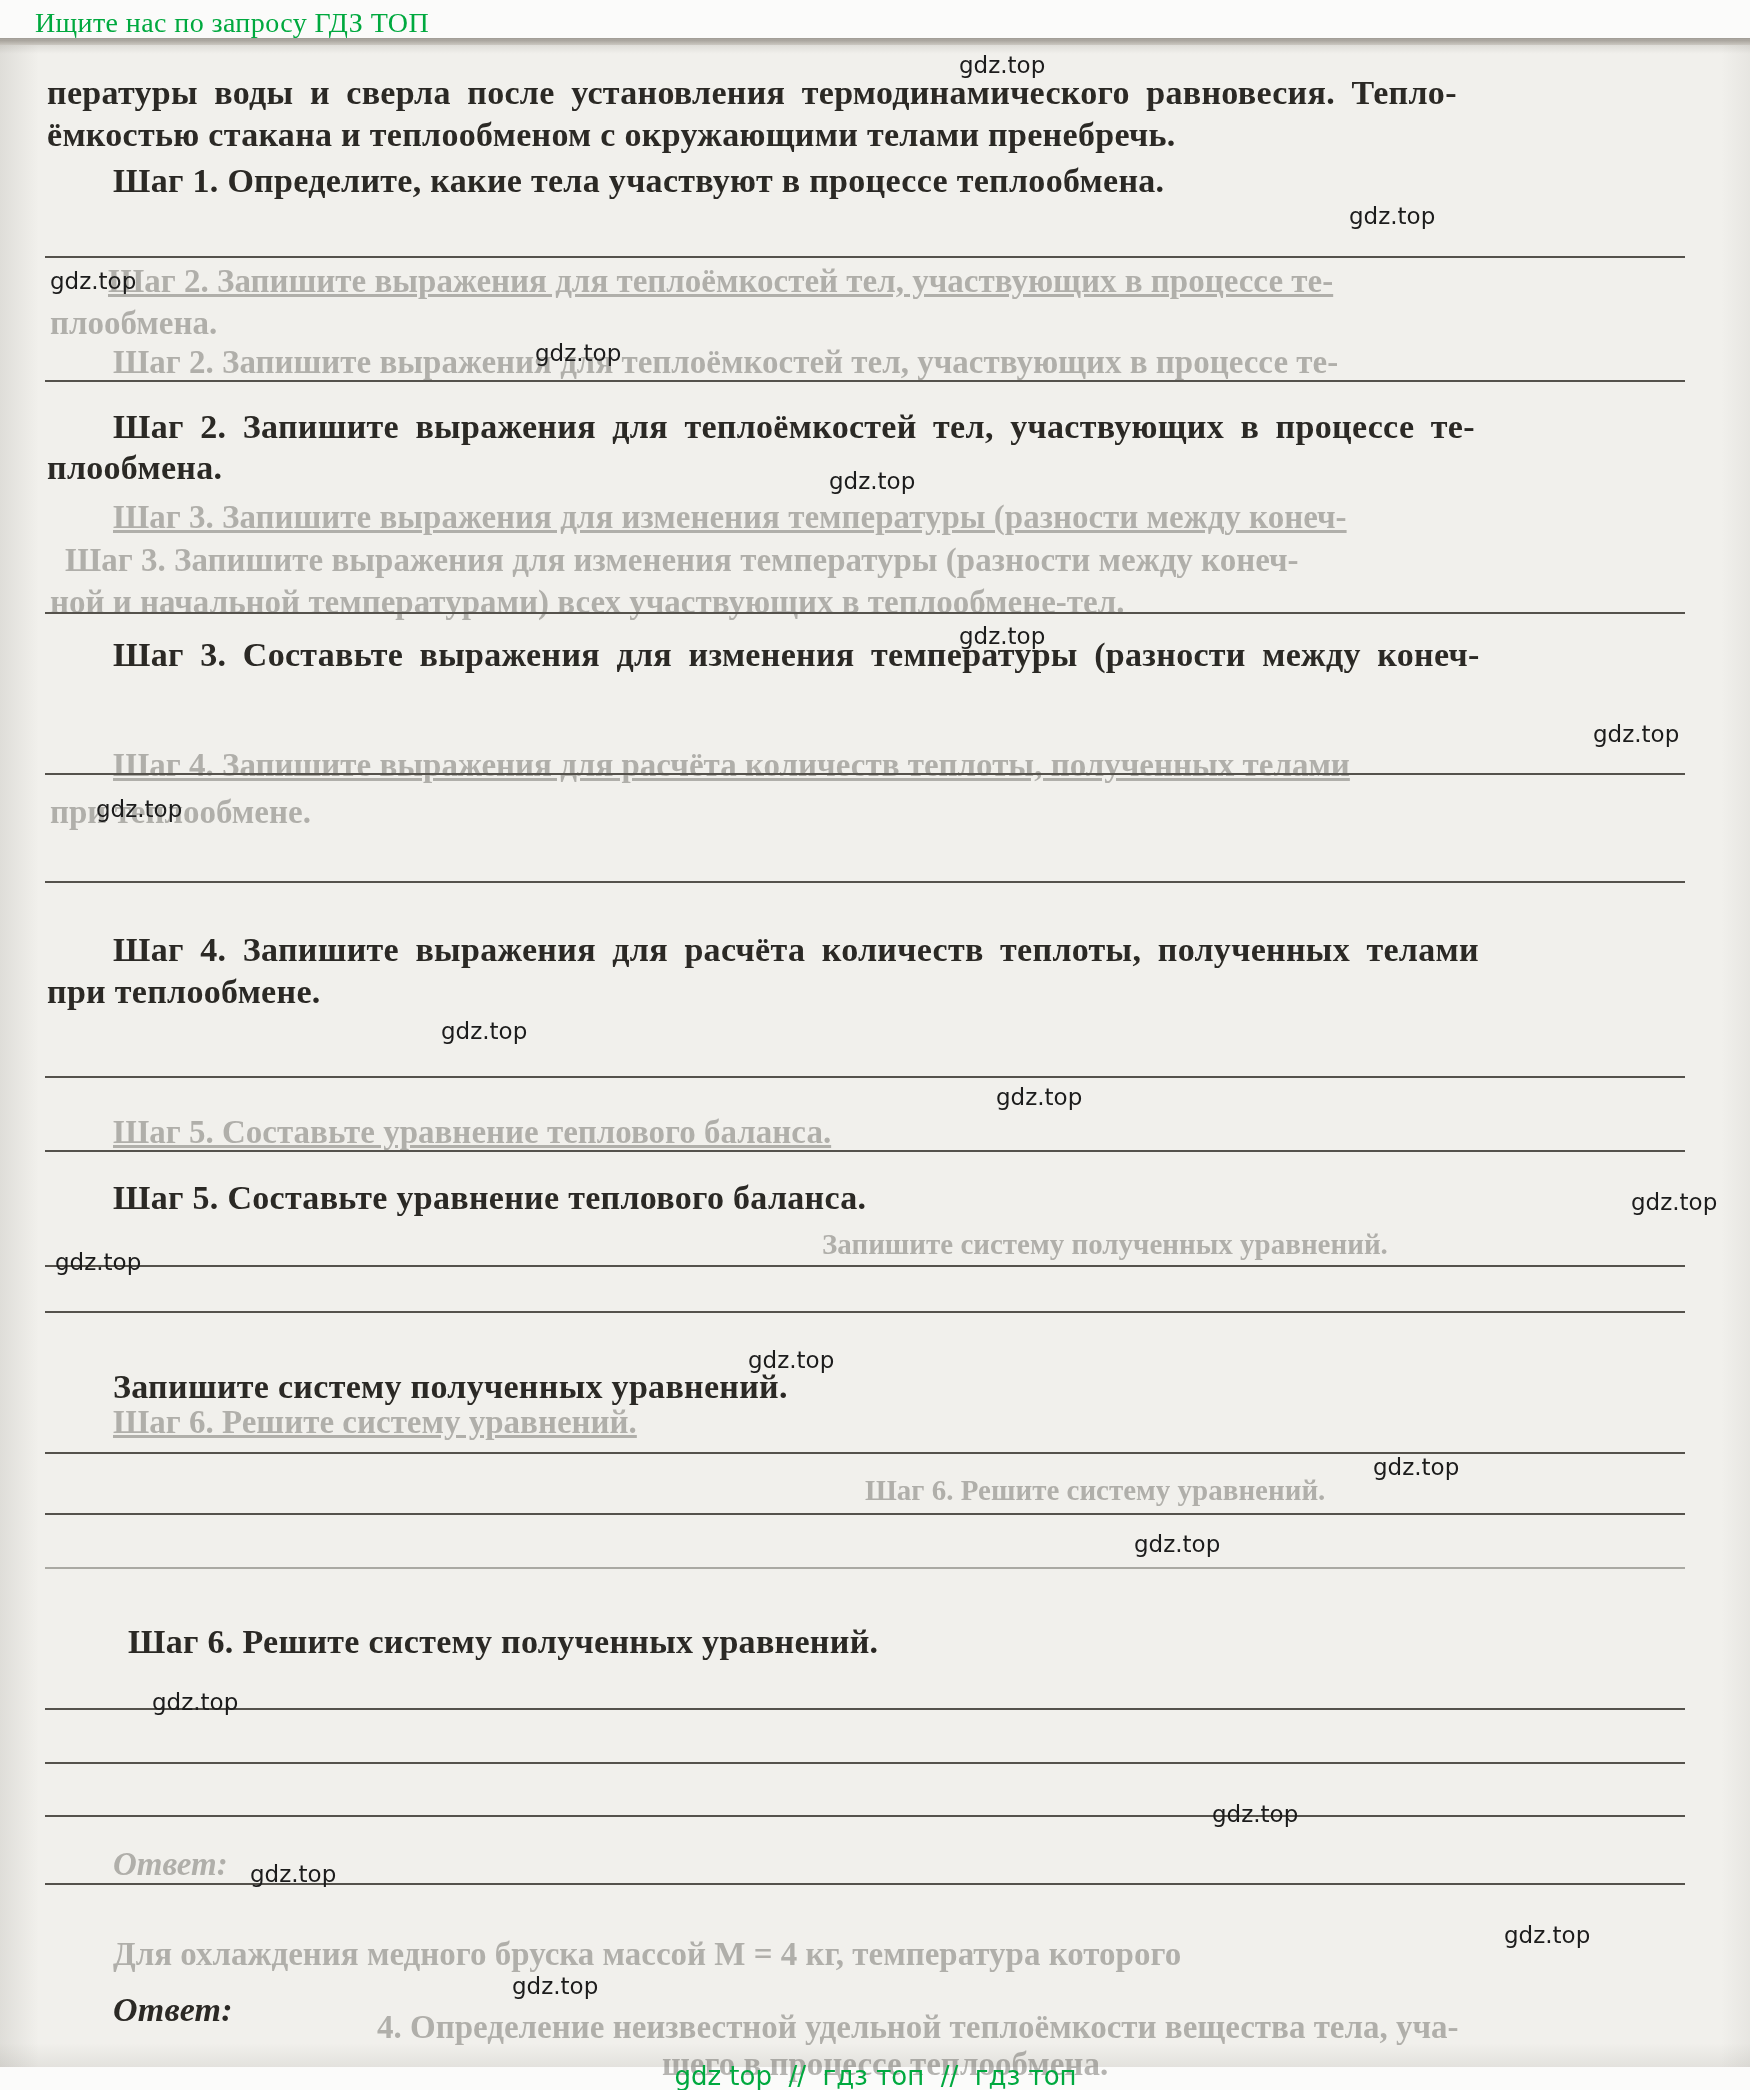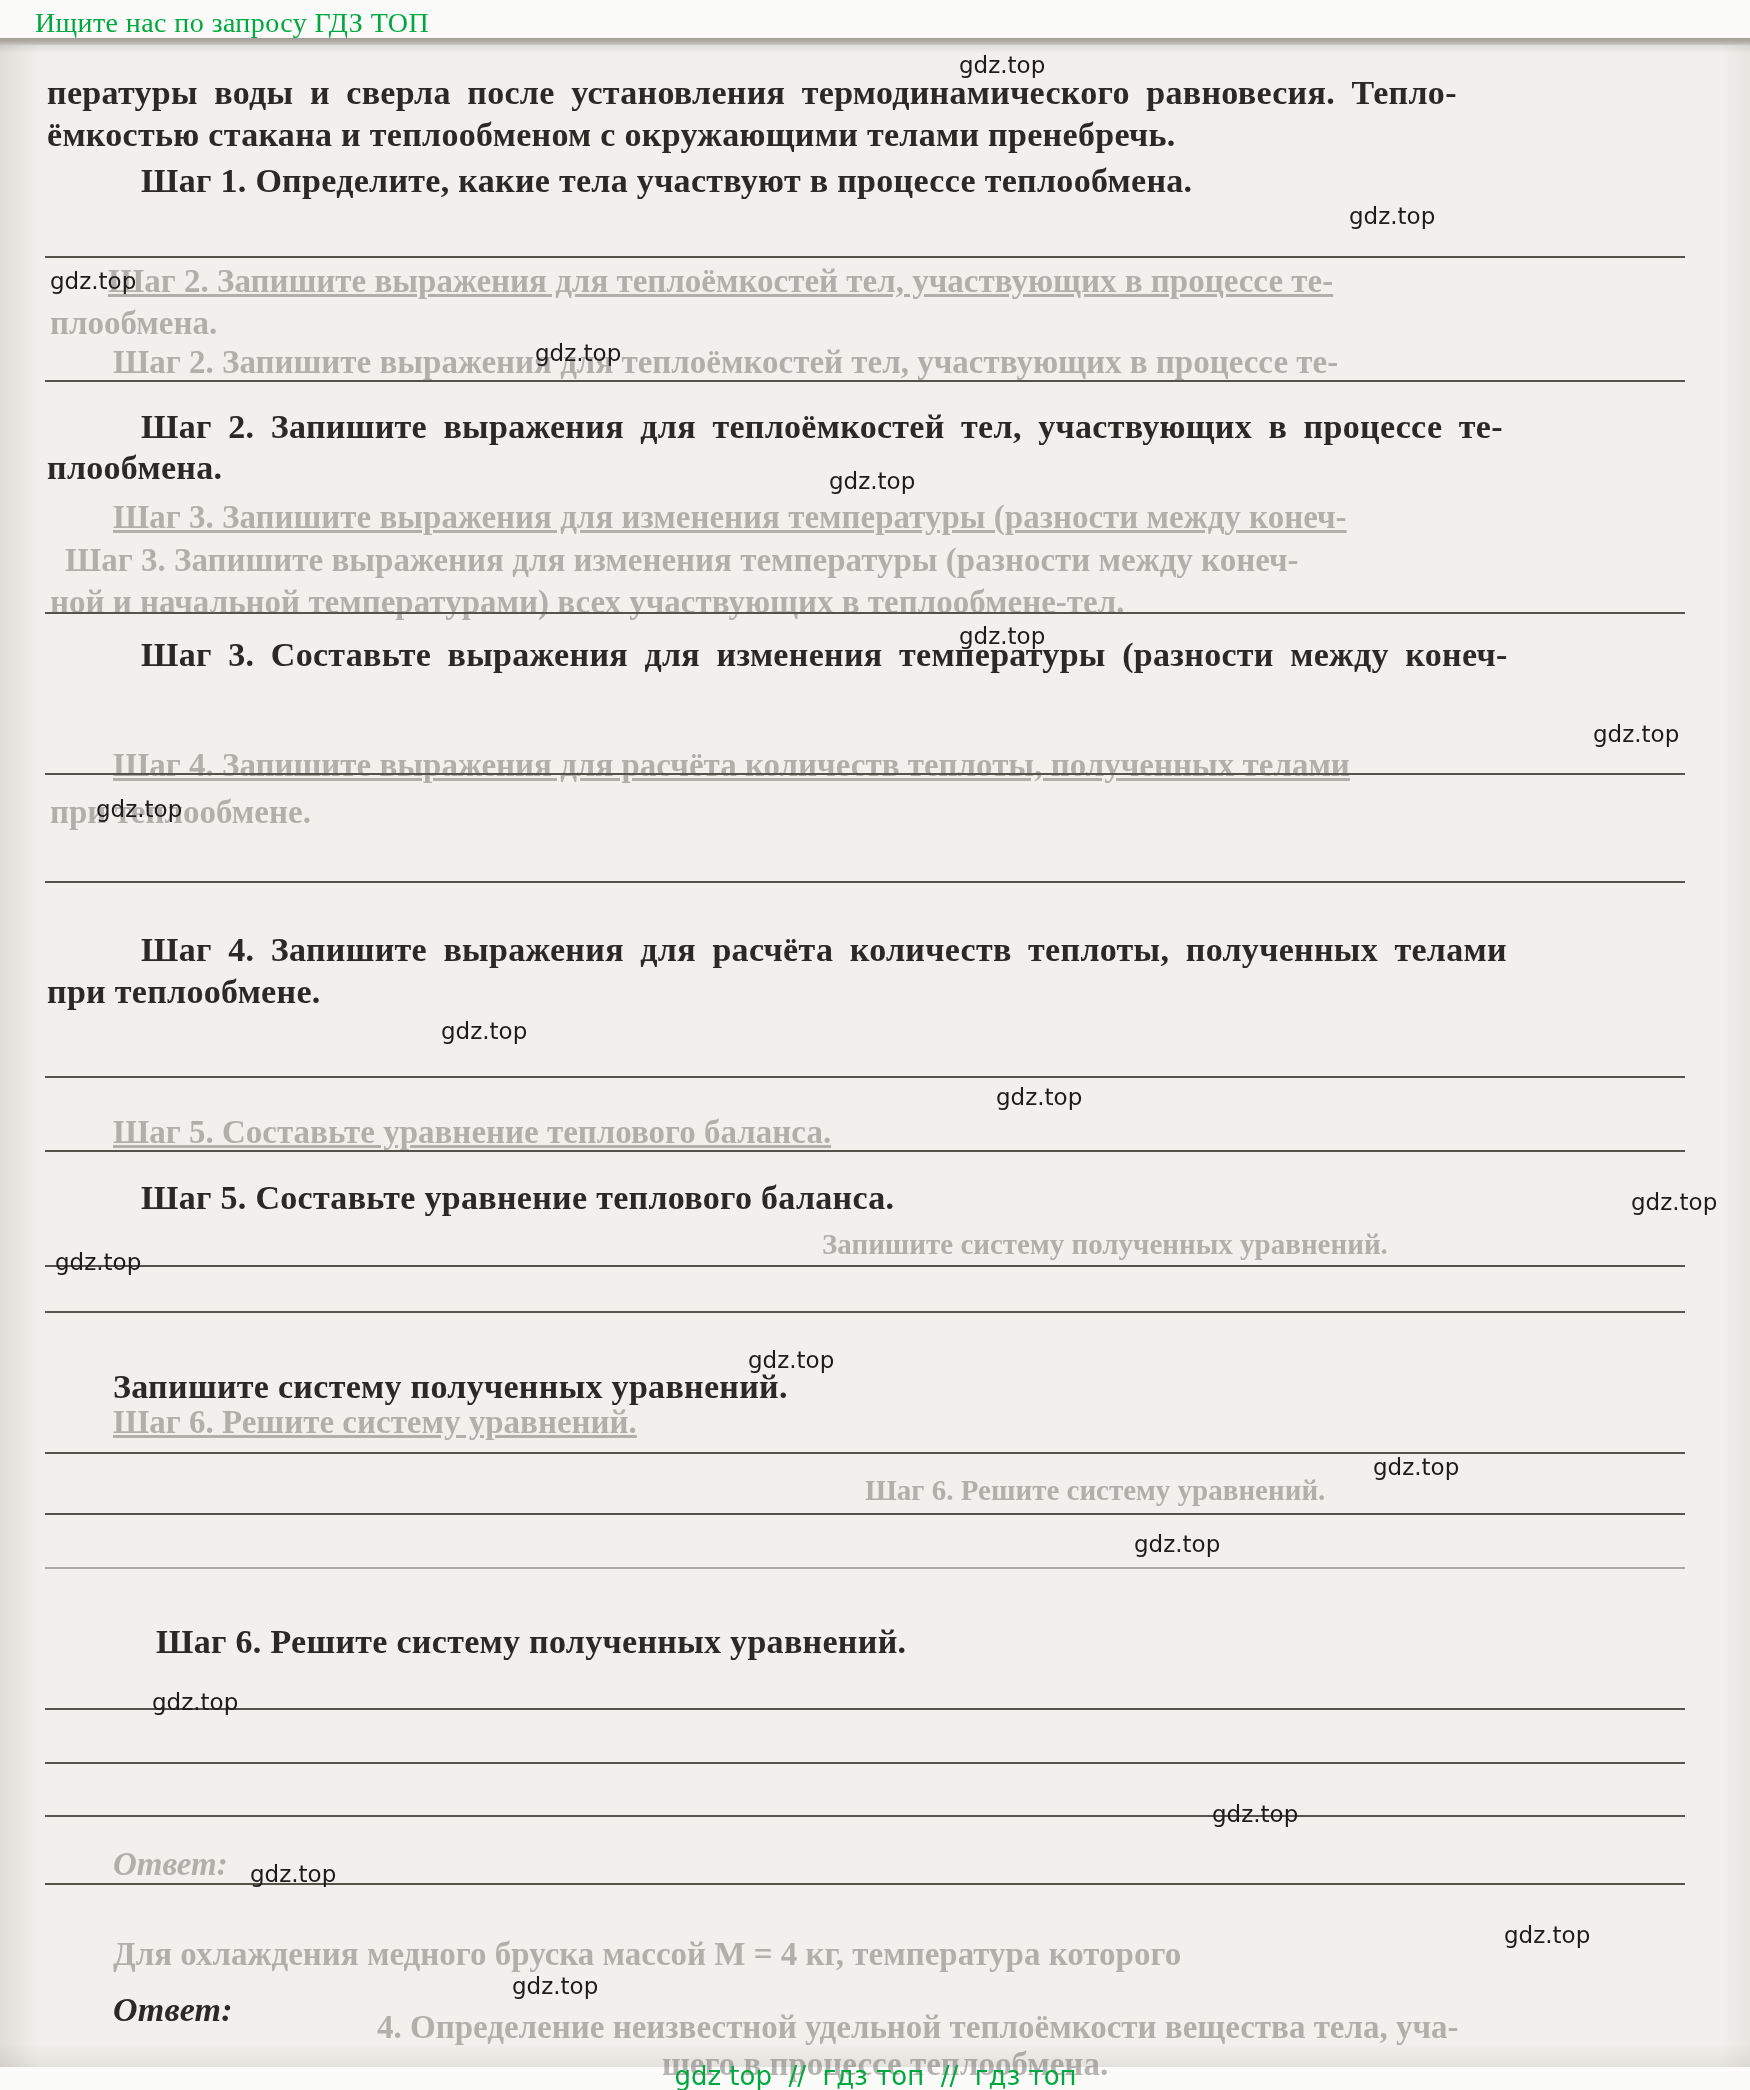--- a/index.html
+++ b/index.html
@@ -57,21 +57,21 @@
   }
   .rule.faint{opacity:.45;}
   
   .txt{
     position:absolute;
     font-family:"Liberation Serif","DejaVu Serif",serif;
     font-size:34px;line-height:41px;font-weight:700;
     color:#2b2925;letter-spacing:0.3px;
     white-space:nowrap;
   }
-  .txt .lbl{font-weight:700;margin-left:28px;}
+  .txt .lbl{font-weight:700;}
   .j1{word-spacing:7.7px;}
   .ital{font-style:italic;}
   
   .bleed{
     position:absolute;
     font-family:"Liberation Serif","DejaVu Serif",serif;
     font-size:33px;line-height:40px;font-weight:700;
     color:#76746f;opacity:.52;
     filter:blur(0.3px);
     white-space:nowrap;

